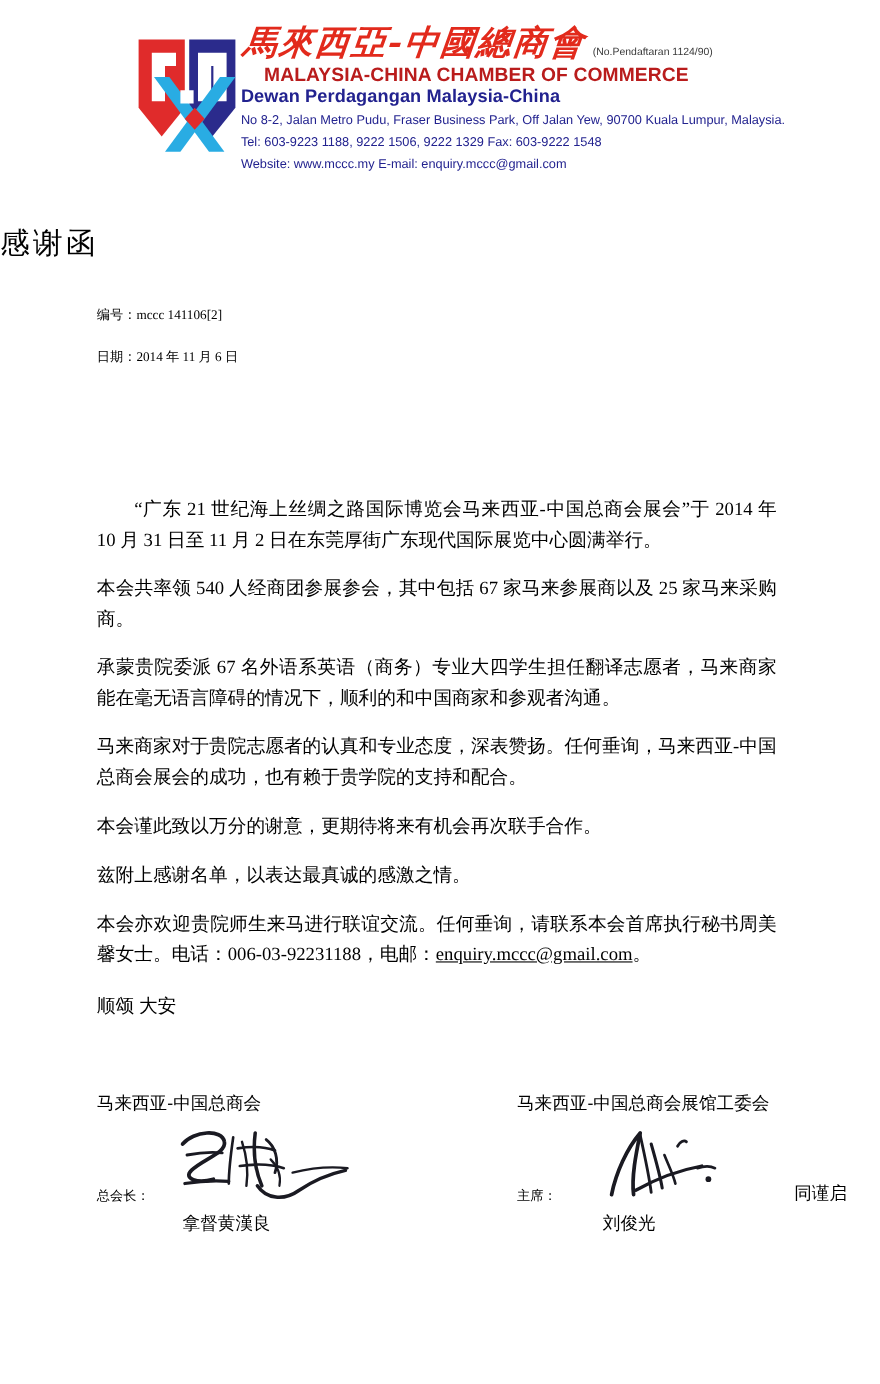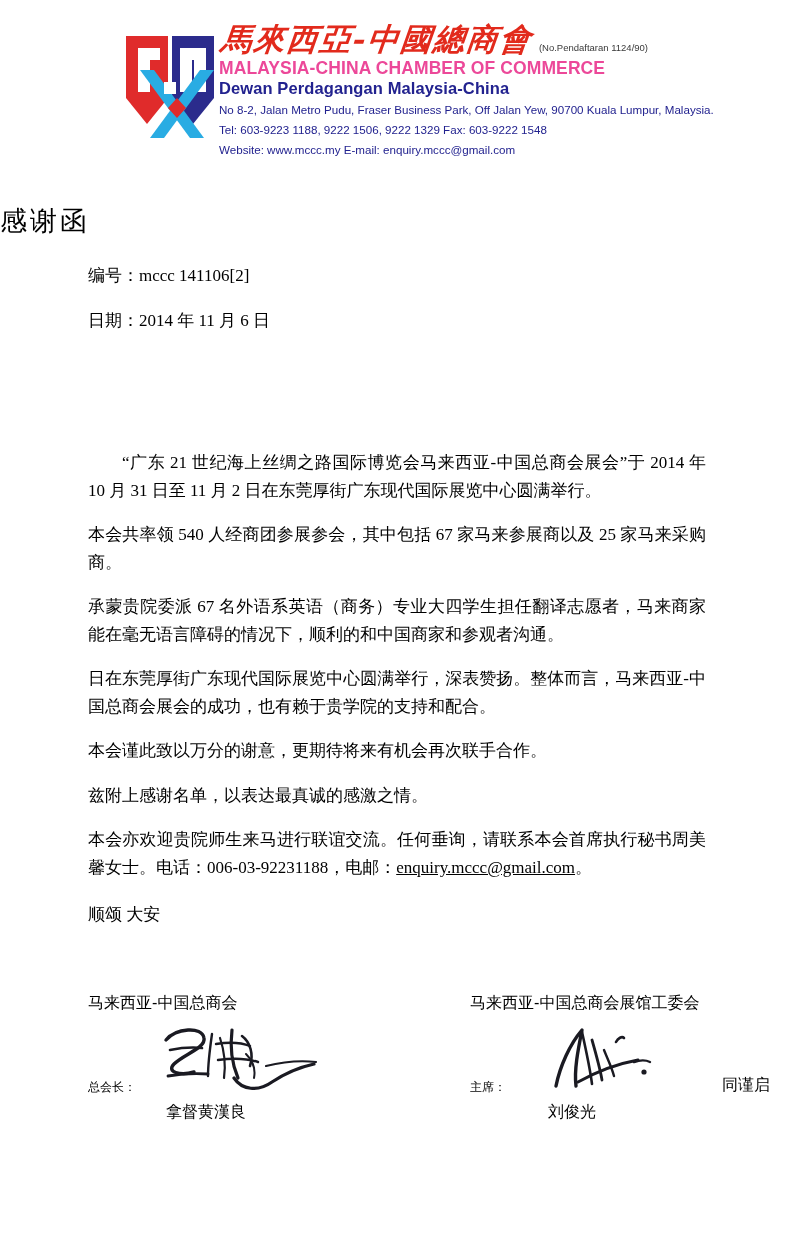--- a/index.html
+++ b/index.html
@@ -58,24 +58,25 @@
     display: inline-block;
     vertical-align: bottom;
     padding-left: 8px;
     padding-bottom: 3px;
     white-space: nowrap;
   }
   .lh-en-1 {
     font-family: "Liberation Sans", sans-serif;
     font-size: 17.5px;
     font-weight: 700;
-    color: #ec4899;
+    color: #b91c1c;
     letter-spacing: 0.1px;
     margin-top: 2px;
     white-space: nowrap;
+    margin-left: 21px;
   }
   .lh-en-2 {
     font-family: "Liberation Sans", sans-serif;
     font-size: 16.5px;
     font-weight: 700;
     color: #22228f;
     letter-spacing: 0.1px;
     margin-top: 0px;
     white-space: nowrap;
   }
@@ -96,23 +97,23 @@
     width: 800px;
     font-family: "DejaVu Serif", "Liberation Serif", serif;
     font-size: 27px;
     letter-spacing: 3px;
     color: #000;
   }
 
   .meta {
     position: absolute;
     left: 88px;
-    top: 265px;
+    top: 278px;
     width: 620px;
-    font-size: 17px;
+    font-size: 12px;
     line-height: 1.35;
   }
   .meta-row { margin-bottom: 22px; }
   .meta-row:last-child { margin-bottom: 0; }
   .meta-label { }
   .meta-sub {
     padding-left: 58px;
     display: block;
     margin-top: 4px;
   }
@@ -237,21 +238,21 @@
   </div>
   <div class="meta-row">
     <span class="meta-label">日期：</span><span>2014 年 11 月 6 日</span>
   </div>
 </div>
 
 <div class="body-copy">
   <p class="indent">“广东 21 世纪海上丝绸之路国际博览会马来西亚-中国总商会展会”于 2014 年 10 月 31 日至 11 月 2 日在东莞厚街广东现代国际展览中心圆满举行。</p>
   <p>本会共率领 540 人经商团参展参会，其中包括 67 家马来参展商以及 25 家马来采购商。</p>
   <p>承蒙贵院委派 67 名外语系英语（商务）专业大四学生担任翻译志愿者，马来商家能在毫无语言障碍的情况下，顺利的和中国商家和参观者沟通。</p>
-  <p>日在东莞厚街广东现代国际展览中心圆满举行，深表赞扬。整体而言，马来西亚-中国总商会展会的成功，也有赖于贵学院的支持和配合。</p>
+  <p>马来商家对于贵院志愿者的认真和专业态度，深表赞扬。任何垂询，马来西亚-中国总商会展会的成功，也有赖于贵学院的支持和配合。</p>
   <p>本会谨此致以万分的谢意，更期待将来有机会再次联手合作。</p>
   <p>兹附上感谢名单，以表达最真诚的感激之情。</p>
   <p><span>本会亦欢迎贵院师生来马进行联谊交流。任何垂询，请联系本会首席执行秘书周美馨女士。电话：006-03-92231188，电邮：</span><a class="mail-link" href="#">enquiry.mccc@gmail.com</a><span>。</span></p>
 </div>
 
 <div class="closing">顺颂 大安</div>
 
 <div class="sig-area">
 
   <div class="sig-block sig-left">

